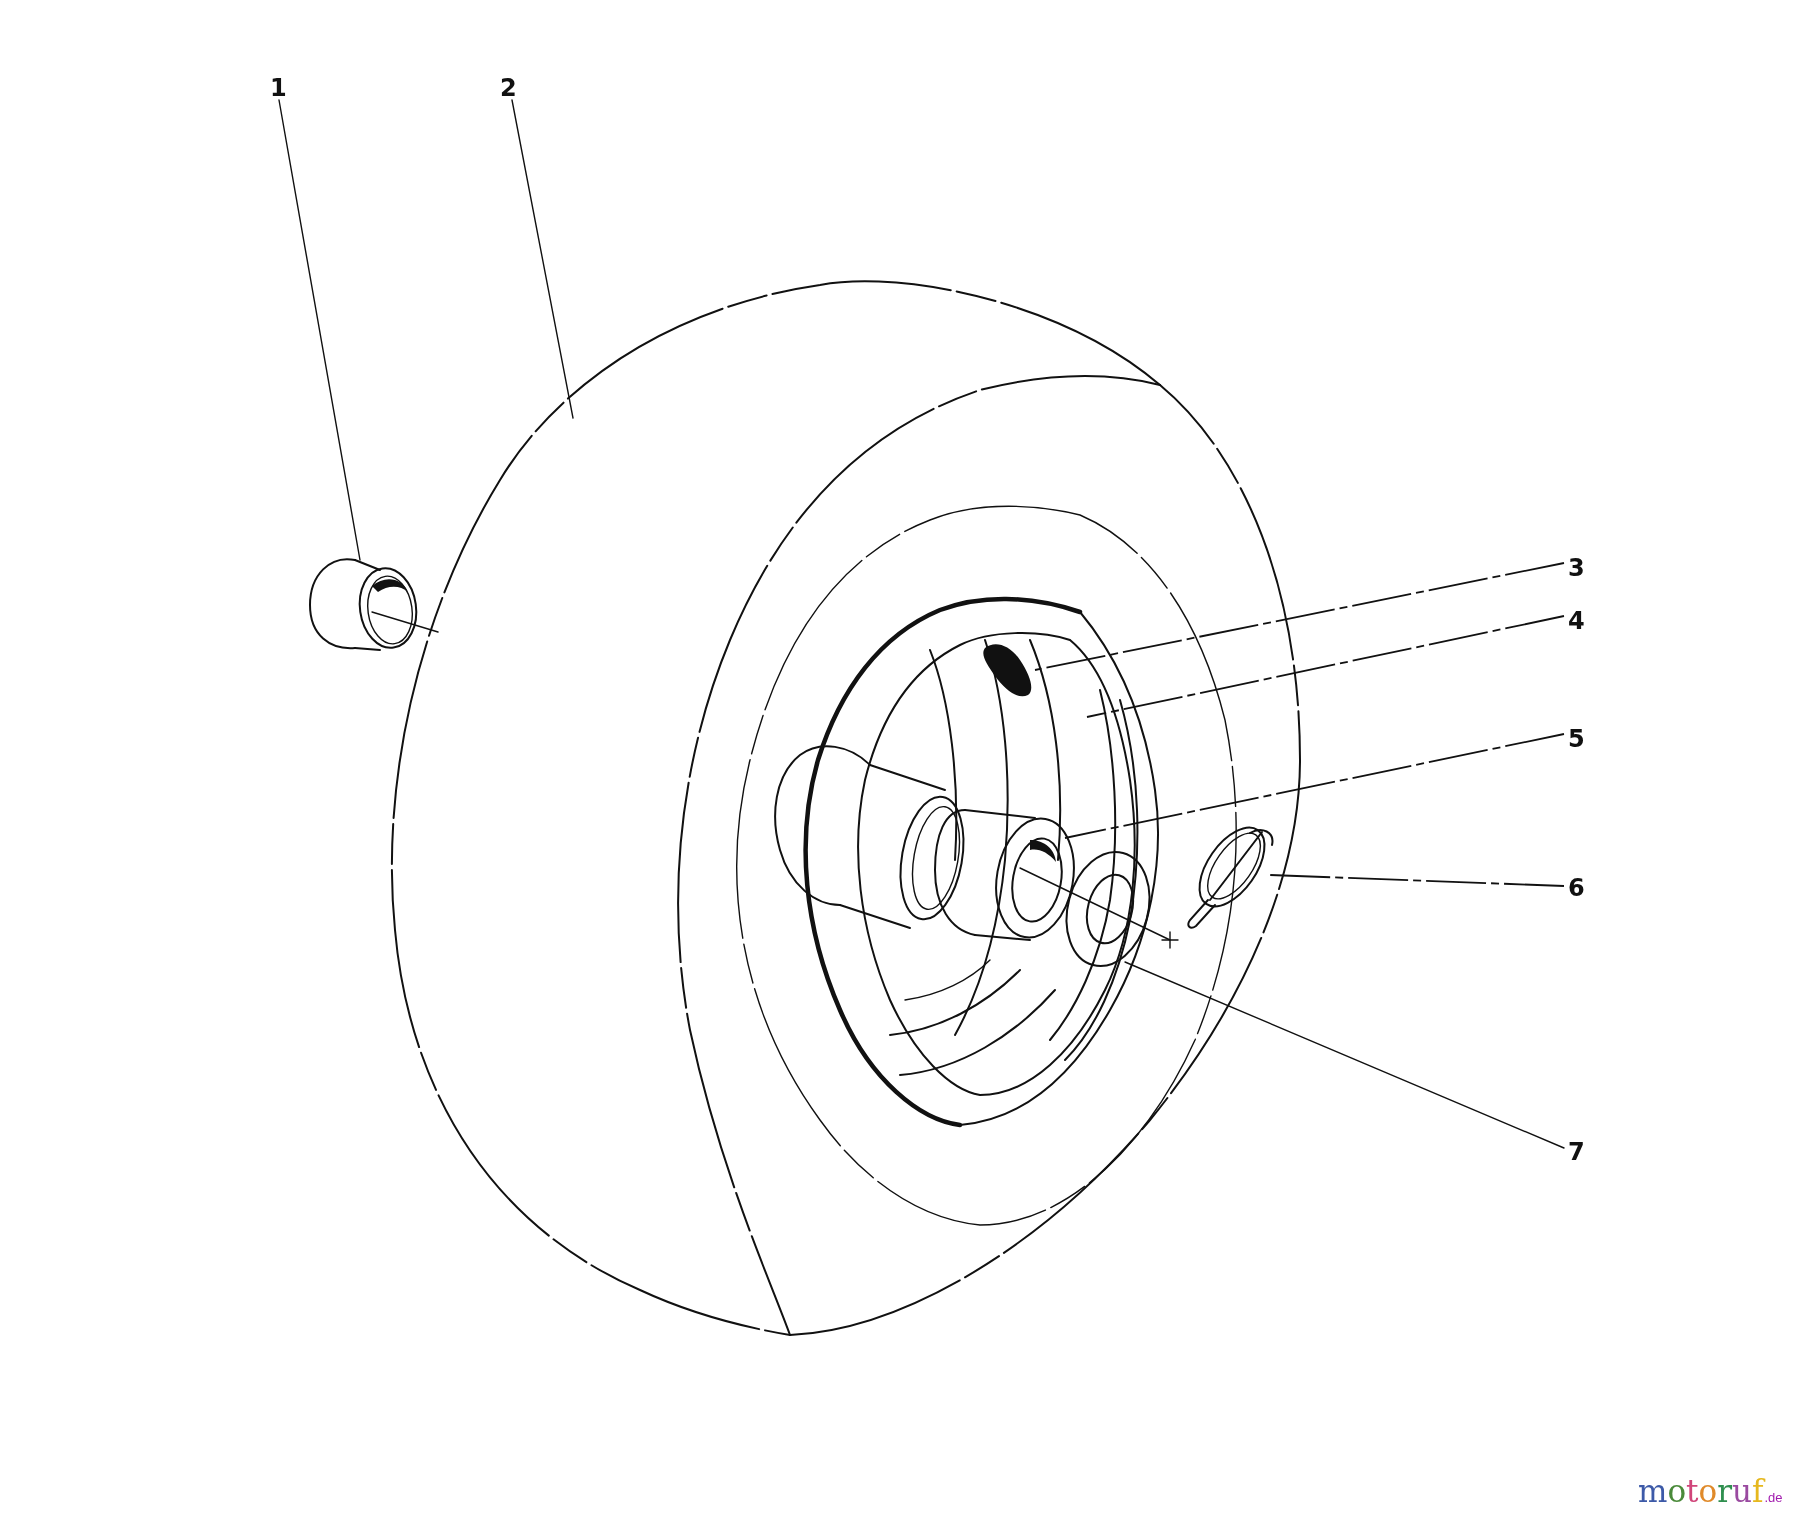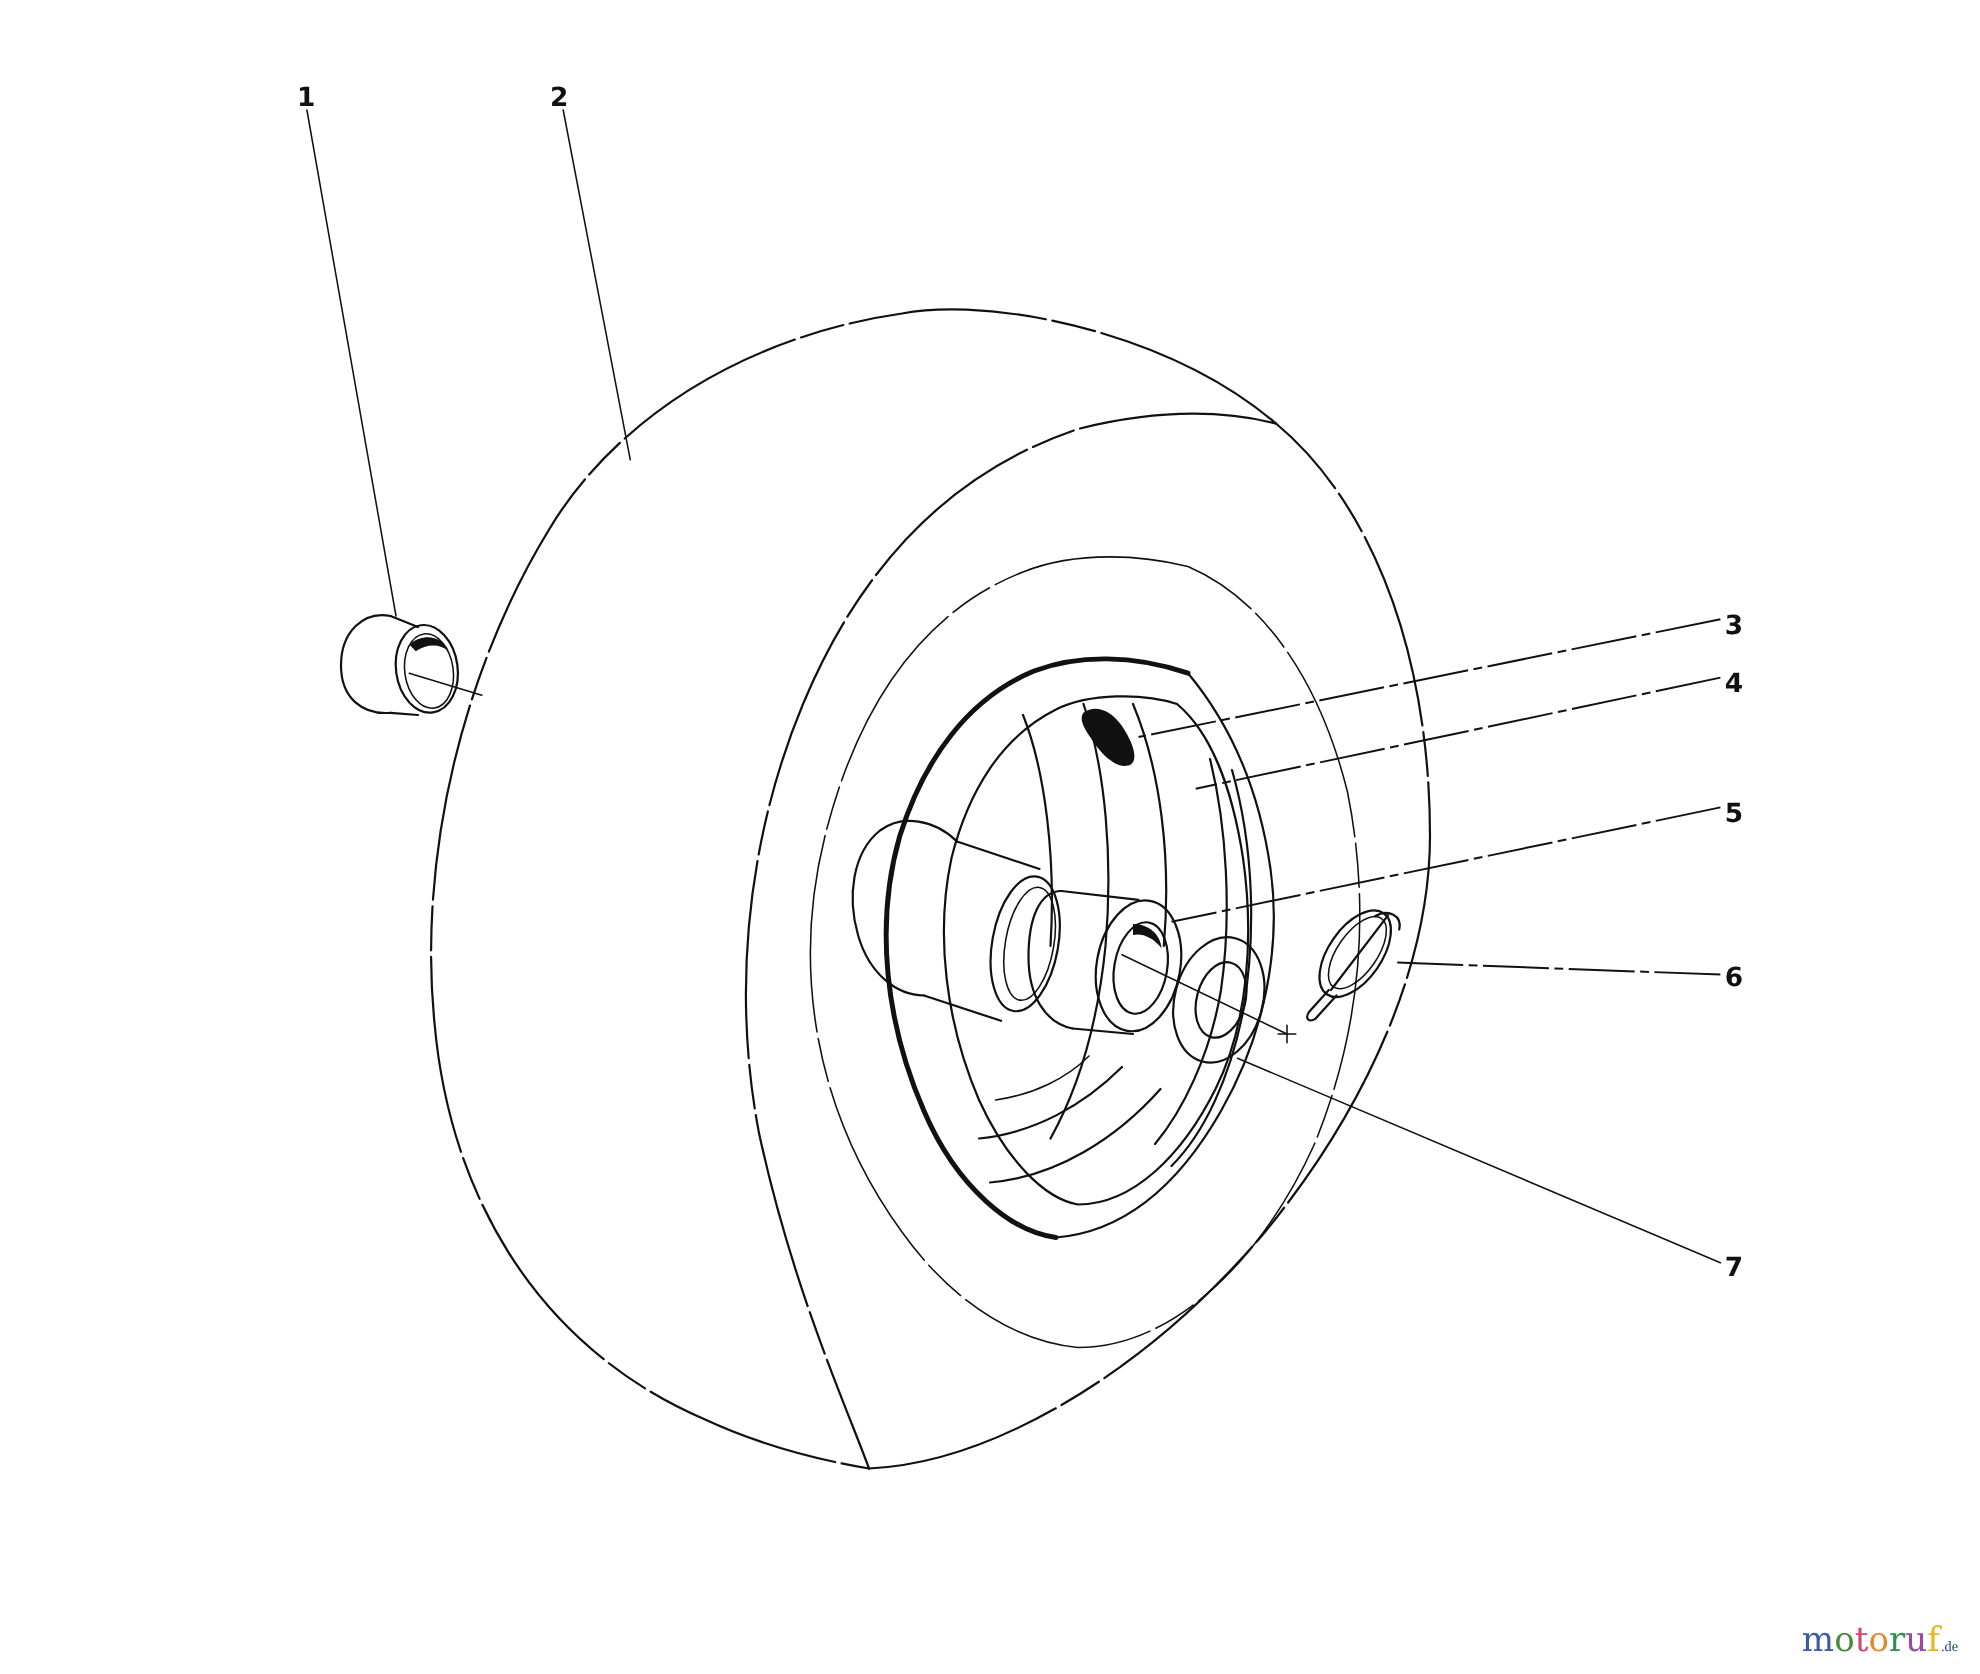--- a/index.html
+++ b/index.html
@@ -5,21 +5,21 @@
     html, body { margin: 0; padding: 0; background: #ffffff; }
     body { width: 1800px; height: 1522px; position: relative; overflow: hidden; font-family: "Liberation Sans", sans-serif; }
     #canvas { position: absolute; left: 0; top: 0; width: 1800px; height: 1522px; }
     .ln { fill: none; stroke: #111; stroke-width: 2; stroke-linecap: round; }
     .thin { stroke-width: 1.4; }
     .thick { stroke-width: 4.5; }
     .dash { stroke-dasharray: 180 6 40 6; }
     .leader { fill: none; stroke: #111; stroke-width: 1.8; stroke-dasharray: 60 5 8 5; }
     .callout-num { position: absolute; font-family: "DejaVu Sans", sans-serif; font-weight: bold; font-size: 24px; color: #111; line-height: 1; }
     .logo { position: absolute; left: 1638px; top: 1476px; font-family: "DejaVu Serif", serif; font-size: 31px; letter-spacing: 0px; line-height: 1; white-space: nowrap; }
-    .logo .tld { font-family: Liberation Serif, serif; font-size: 13px; color: #0c4a6e; margin-left: 1px; }
+    .logo .tld { font-family: Liberation Sans, sans-serif; font-size: 13px; color: #a21caf; margin-left: 1px; }
   </style>
 </head>
 <body>
 
 <svg id="canvas" viewBox="0 0 1800 1522" xmlns="http://www.w3.org/2000/svg">
 
   <g>
     <path class="ln dash" d="M 1160 385 C 1060 300, 900 270, 820 285 C 680 305, 560 380, 500 480 C 420 610, 380 780, 395 930 C 410 1100, 500 1230, 640 1290 C 700 1318, 760 1330, 790 1335"></path>
     <path class="ln dash" d="M 790 1335 C 900 1330, 1040 1250, 1150 1120 C 1240 1010, 1300 880, 1300 760 C 1300 600, 1250 460, 1160 385"></path>
 

